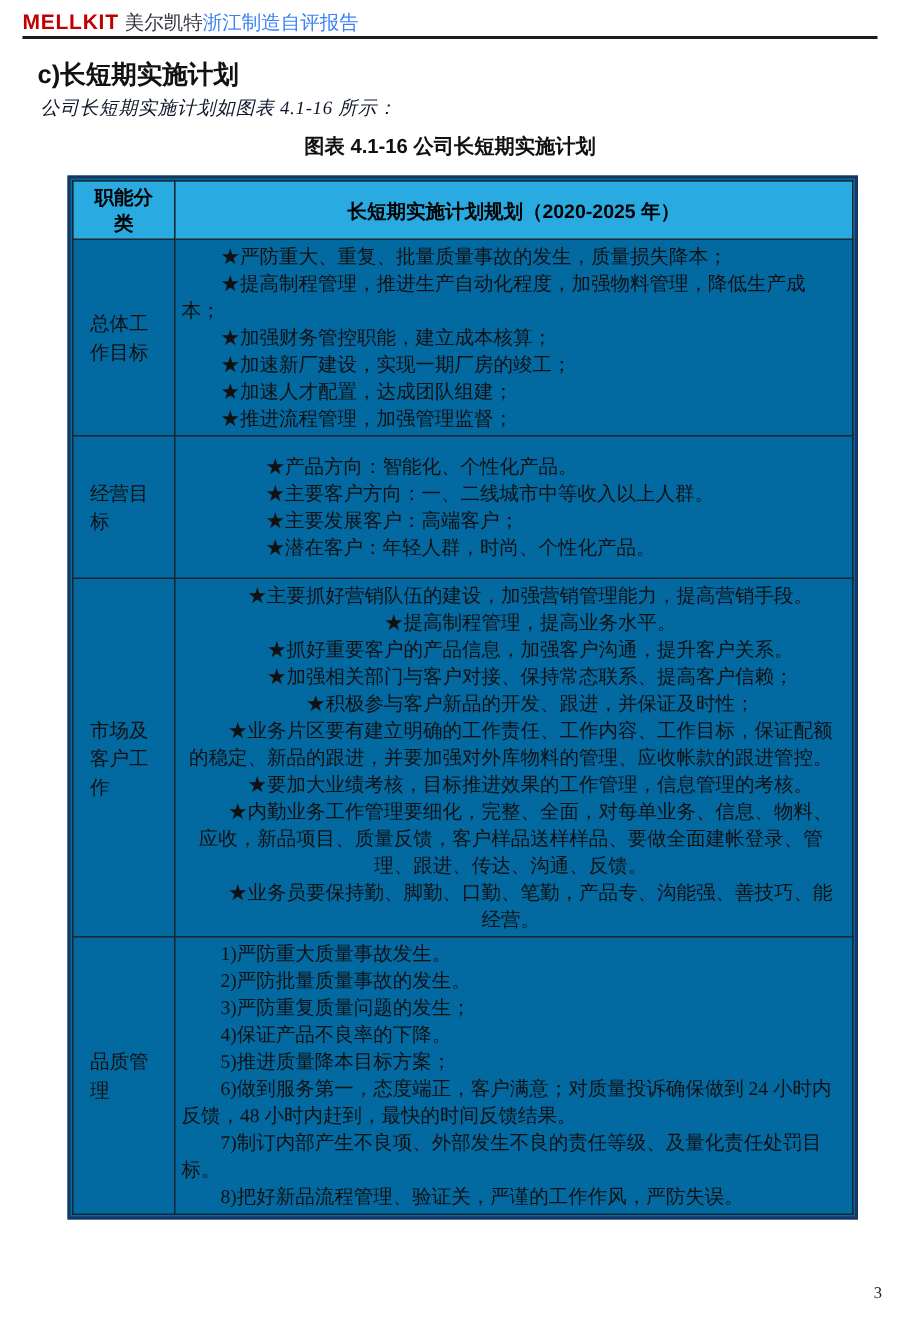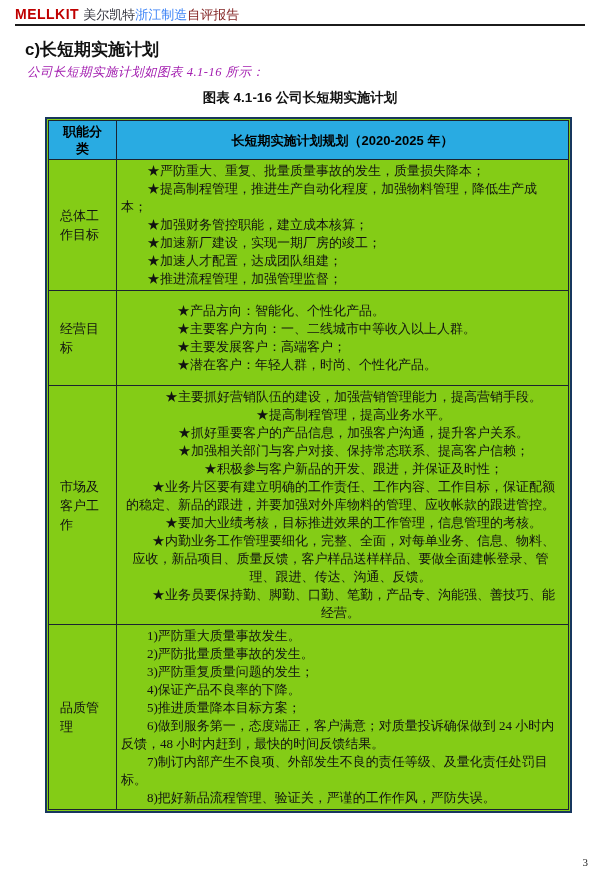--- a/index.html
+++ b/index.html
@@ -22,21 +22,21 @@
   }
   .brand {
     font-family: "Liberation Sans", "DejaVu Sans", sans-serif;
     font-weight: 600;
     color: var(--brand-red, #c00000);
     letter-spacing: 0.5px;
     font-size: 14px;
   }
   .brand-cn   { color: #34343e; margin-left: 4px; }
   .brand-zj   { color: #3b82f6; }
-  .brand-tail { color: #7f1d1d; font-family: Liberation Mono, monospace; }
+  .brand-tail { color: #3b82f6; font-family: Liberation Mono, monospace; }
 
   .header-rule {
     position: absolute;
     top: 24px; left: 15px; right: 15px;
     border-top: 2px solid #1b1b1b;
   }
 
   
   .section-heading {
     position: absolute;
@@ -44,42 +44,42 @@
     font-family: "Liberation Sans", "DejaVu Sans", sans-serif;
     font-weight: bold;
     font-size: 17px;
     color: #111;
   }
   .intro-line {
     position: absolute;
     top: 64px; left: 27px;
     font-style: italic;
     font-size: 12.5px;
-    color: #a21caf;
+    color: #0f172a;
     letter-spacing: 0.5px;
     font-family: Liberation Serif, serif;
   }
   .table-caption {
     position: absolute;
     top: 89px; left: 0; right: 0;
     text-align: center;
     font-family: "Liberation Sans", "DejaVu Sans", sans-serif;
     font-weight: bold;
     font-size: 13.5px;
     color: #111;
   }
 
   
   .table-wrap {
     position: absolute;
     top: 117px; left: 45px;
     width: 527px;
     border: 2.5px solid var(--table-border, #17375e);
     padding: 1px;
-    background: #84cc16;
+    background: #0369a1;
   }
   table.plan {
     width: 100%;
     border-collapse: collapse;
     table-layout: fixed;
   }
   table.plan td, table.plan th {
     border: 1px solid #1c2430;
     vertical-align: middle;
   }

